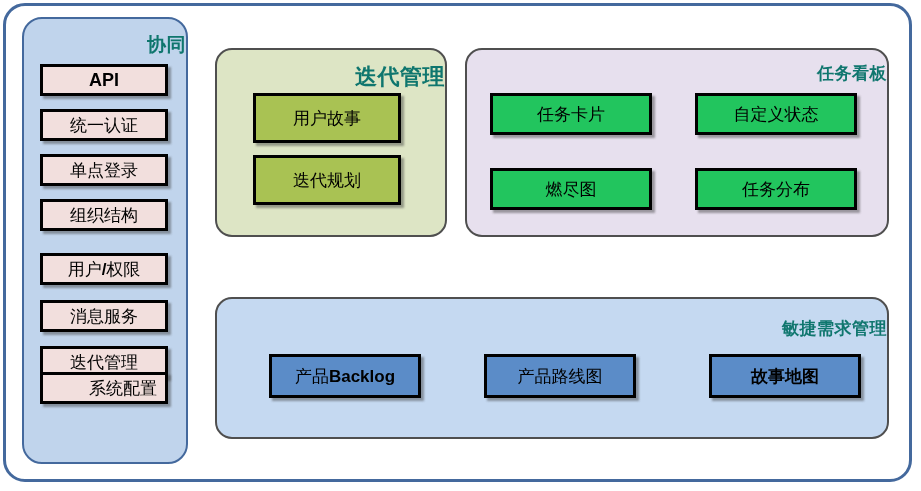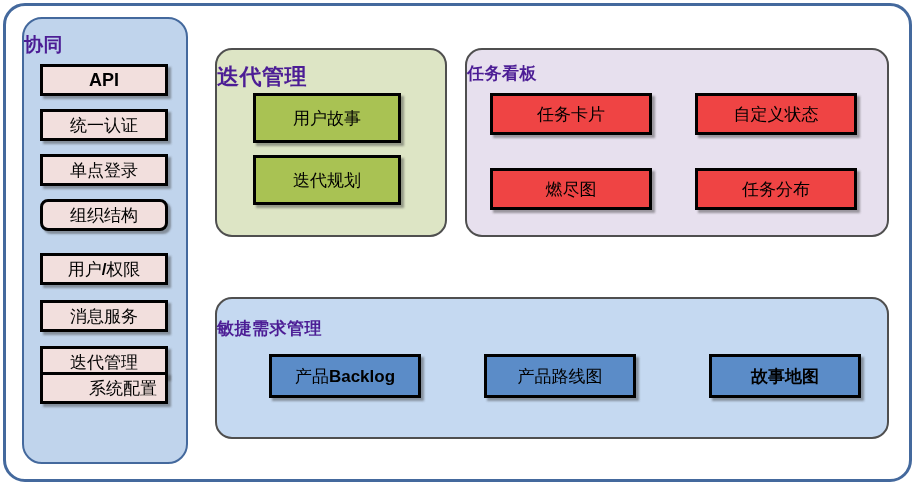--- a/index.html
+++ b/index.html
@@ -34,23 +34,23 @@
   
   .panel {
     position: absolute;
     box-sizing: border-box;
     border-radius: 16px;
   }
   .panel-title {
     position: absolute;
     left: 0;
     right: 0;
-    text-align: left;
-    font-weight: bold;
-    color: #4c1d95;
+    text-align: right;
+    font-weight: bold;
+    color: #0f766e;
     font-family: "Liberation Sans", sans-serif;
     letter-spacing: 0.5px;
   }
 
   
   .sidebar-panel {
     left: 22px;
     top: 17px;
     width: 166px;
     height: 447px;
@@ -116,21 +116,21 @@
     display: flex;
     align-items: center;
     justify-content: center;
     text-align: center;
     color: #000000;
     font-family: "Liberation Serif", serif;
     box-shadow: 3px 3px 2px rgba(60,60,60,0.45);
   }
   .box.pink   { background: #f2dfdd; }
   .box.green  { background: #a9c253; }
-  .box.purple { background: #ef4444; }
+  .box.purple { background: #22c55e; }
   .box.blue   { background: #5b8cc8; }
 
   .box-label {
     display: block;
     line-height: 1;
     white-space: nowrap;
   }
 
   
   .sidebar-item {
@@ -189,21 +189,21 @@
 
   <div class="box pink sidebar-item api" style="top:64px;">
     <span class="box-label">API</span>
   </div>
   <div class="box pink sidebar-item" style="top:109px;">
     <span class="box-label">统一认证</span>
   </div>
   <div class="box pink sidebar-item" style="top:154px;">
     <span class="box-label">单点登录</span>
   </div>
-  <div class="box pink sidebar-item" style="top:199px;border-radius:8px;">
+  <div class="box pink sidebar-item" style="top:199px;">
     <span class="box-label">组织结构</span>
   </div>
   <div class="box pink sidebar-item" style="top:253px;">
     <span class="box-label"><span>用户</span><span class="mixed-bold">/</span><span>权限</span></span>
   </div>
   <div class="box pink sidebar-item" style="top:300px;">
     <span class="box-label">消息服务</span>
   </div>
   <div class="box pink sidebar-item" style="top:346px;">
     <span class="box-label">迭代管理</span>

